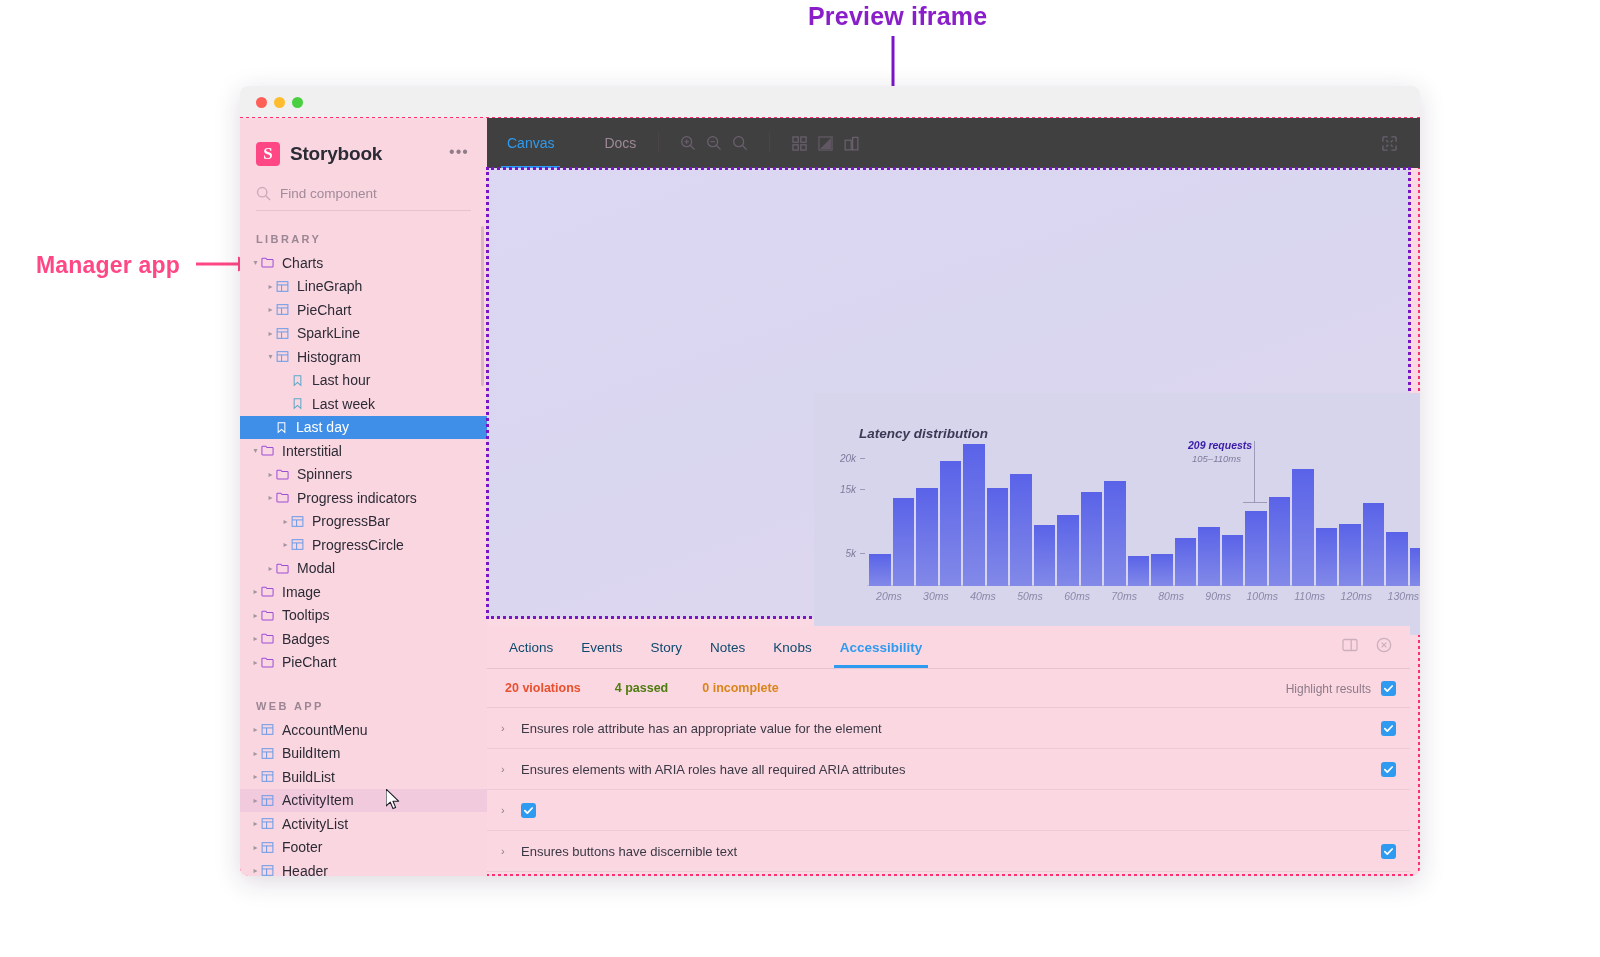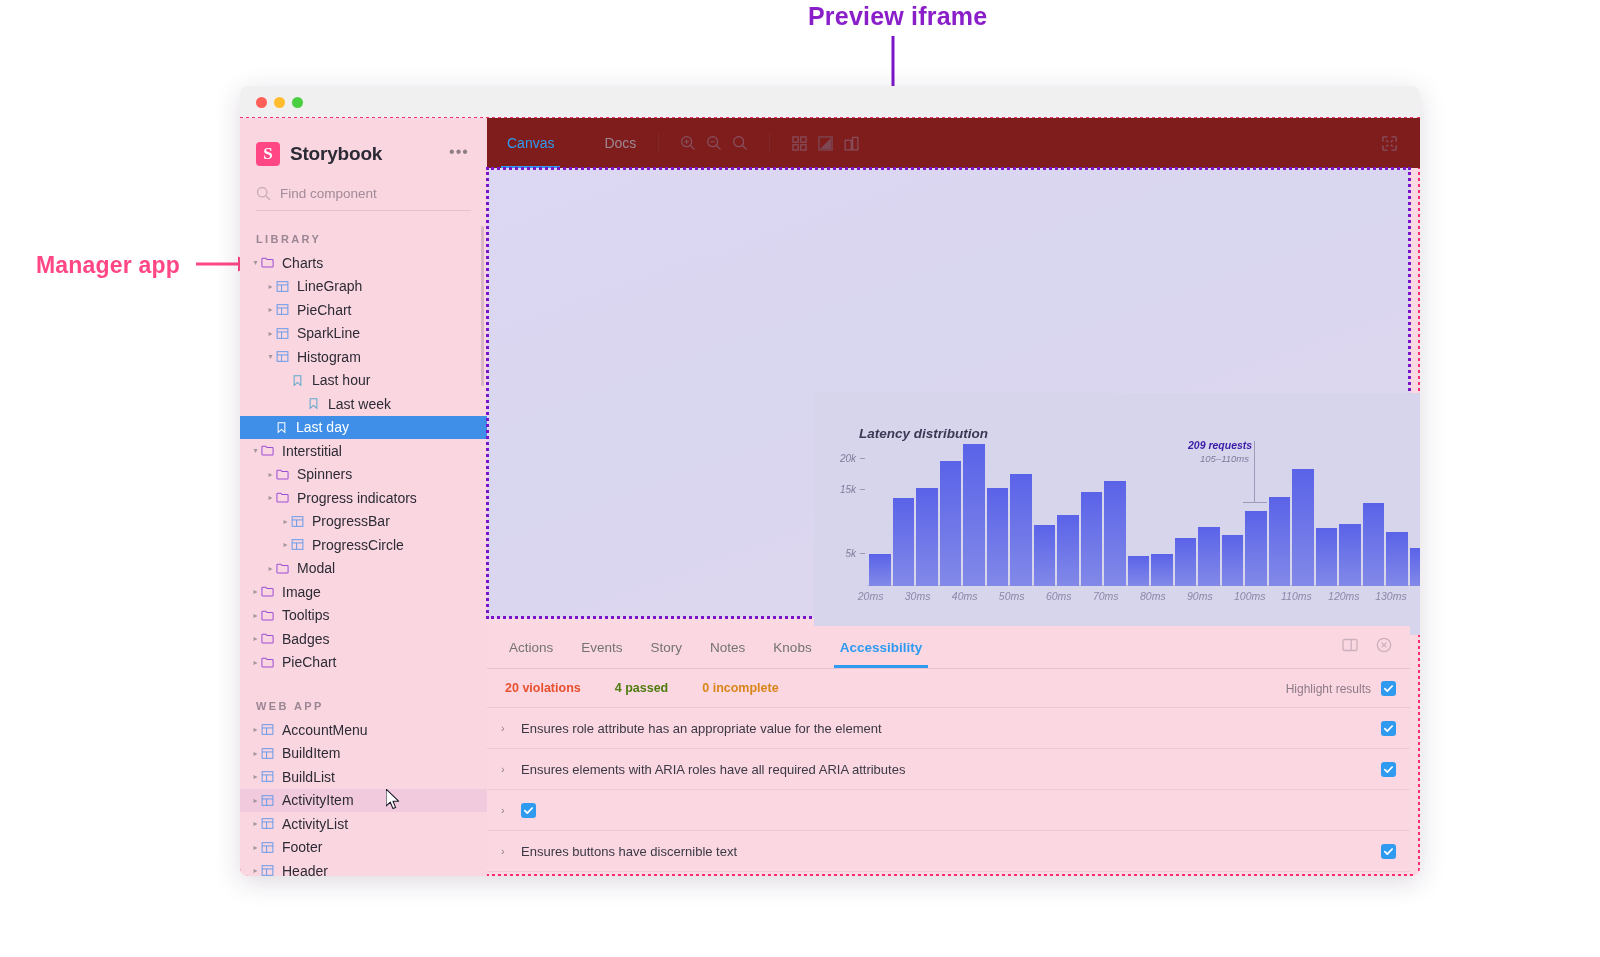--- a/index.html
+++ b/index.html
@@ -92,21 +92,21 @@
   .sb-scrollbar{
     position:absolute;right:3px;top:108px;width:3.5px;height:160px;
     background:rgba(120,90,110,.25);border-radius:2px;
   }
 
   
   .previewcol{position:absolute;left:247px;top:0;right:0;height:758px;}
 
   .prev-toolbar{
     position:absolute;left:0;top:0;right:0;height:50px;
-    background:#7f1d1d;
+    background:#404040;
     display:flex;align-items:center;
   }
   .tb-tab{
     font-size:14px;color:#9d8995;padding:0 6px;margin-left:0;height:50px;line-height:50px;
     position:relative;
   }
   .tb-tab.active{color:#2E9BF0;font-weight:normal;}
   .tb-tab.active:after{
     content:"";position:absolute;left:0;right:0;bottom:0;height:2.5px;background:#2E9BF0;
   }
@@ -120,44 +120,44 @@
     outline:3px dotted #7A14C8;outline-offset:-2px;box-sizing:border-box;font-style:italic;
   }
   .story-card{
     position:absolute;left:327px;top:225px;width:748px;height:242px;
     background:#D6D5EC;border-radius:2px;overflow:hidden;
   }
 
   .chart-title{position:absolute;left:45px;top:33px;font-size:13.5px;font-weight:bold;color:#3b3a56;}
   .ytick{position:absolute;font-size:10px;color:#7d7b9b;text-align:right;width:32px;}
   .ytick .dash{position:absolute;right:-9px;top:5px;width:5px;height:1px;background:#9b99b6;}
-  .xtick{position:absolute;font-size:10.5px;color:#8a88a8;text-align:left;width:44px;top:197px;}
+  .xtick{position:absolute;font-size:10.5px;color:#8a88a8;text-align:right;width:44px;top:197px;}
   .bars{position:absolute;left:0;top:0;width:748px;height:242px;}
   .bar{
     position:absolute;bottom:49px;
     background:linear-gradient(180deg,#5A63E8 0%,#8289E8 100%);
   }
   .axisline{position:absolute;left:53px;right:12px;bottom:49px;height:1px;background:rgba(110,108,150,.22);}
   .tip-wrap{position:absolute;left:374px;top:46px;}
   .tip-val{font-size:10.5px;font-weight:bold;color:#3B1BA8;white-space:nowrap;}
-  .tip-sub{font-size:9.5px;color:#7d7b9b;margin-top:2px;margin-left:12px;white-space:nowrap;}
+  .tip-sub{font-size:9.5px;color:#7d7b9b;margin-top:2px;margin-left:4px;white-space:nowrap;}
   .tip-stem{position:absolute;left:66px;top:2px;width:1px;height:62px;background:#9c9ab8;}
   .tip-cap{position:absolute;left:55px;top:63px;width:24px;height:1px;background:#9c9ab8;}
 
   
   .addons{
     position:absolute;left:0;top:508px;right:10px;bottom:8px;
     background:#FBD7E2;
   }
   .addon-tabs{
     height:42px;display:flex;align-items:center;padding-left:8px;
     border-bottom:1px solid rgba(130,90,110,.16);position:relative;
   }
   .a-tab{
-    font-size:13.5px;color:#737373;padding:0 14px;height:42px;line-height:44px;position:relative;
+    font-size:13.5px;color:#0c4a6e;padding:0 14px;height:42px;line-height:44px;position:relative;
   }
   .a-tab.active{color:#2E9BF0;font-weight:bold;}
   .a-tab.active:after{content:"";position:absolute;left:8px;right:8px;bottom:0;height:3px;background:#2E9BF0;}
   .a-right{margin-left:auto;margin-right:14px;display:flex;align-items:center;gap:14px;}
   .a-ibtn{width:20px;height:20px;opacity:.5;}
 
   .res-bar{
     height:38px;display:flex;align-items:center;padding-left:18px;
     border-bottom:1px solid rgba(130,90,110,.13);
   }
@@ -285,21 +285,21 @@
               </li>
               <li class="node" style="padding-left: 40px;">
                 <span class="caret"></span>
                 <span class="tico">
                   <svg class="ico" viewBox="0 0 14 14" width="13" height="13">
                     <path d="M3.4 1.8 L10.6 1.8 L10.6 12.2 L7 9.1 L3.4 12.2 Z" fill="none" stroke="#5BA8C9" stroke-width="1.1"></path>
                   </svg>
                 </span>
                 <span class="lbl">Last hour</span>
               </li>
-              <li class="node" style="padding-left: 56px;">
+              <li class="node" style="padding-left: 40px;">
                 <span class="caret"></span>
                 <span class="tico">
                   <svg class="ico" viewBox="0 0 14 14" width="13" height="13">
                     <path d="M3.4 1.8 L10.6 1.8 L10.6 12.2 L7 9.1 L3.4 12.2 Z" fill="none" stroke="#5BA8C9" stroke-width="1.1"></path>
                   </svg>
                 </span>
                 <span class="lbl">Last week</span>
               </li>
               <li class="node selected" style="padding-left: 24px;">
                 <span class="caret"></span>

